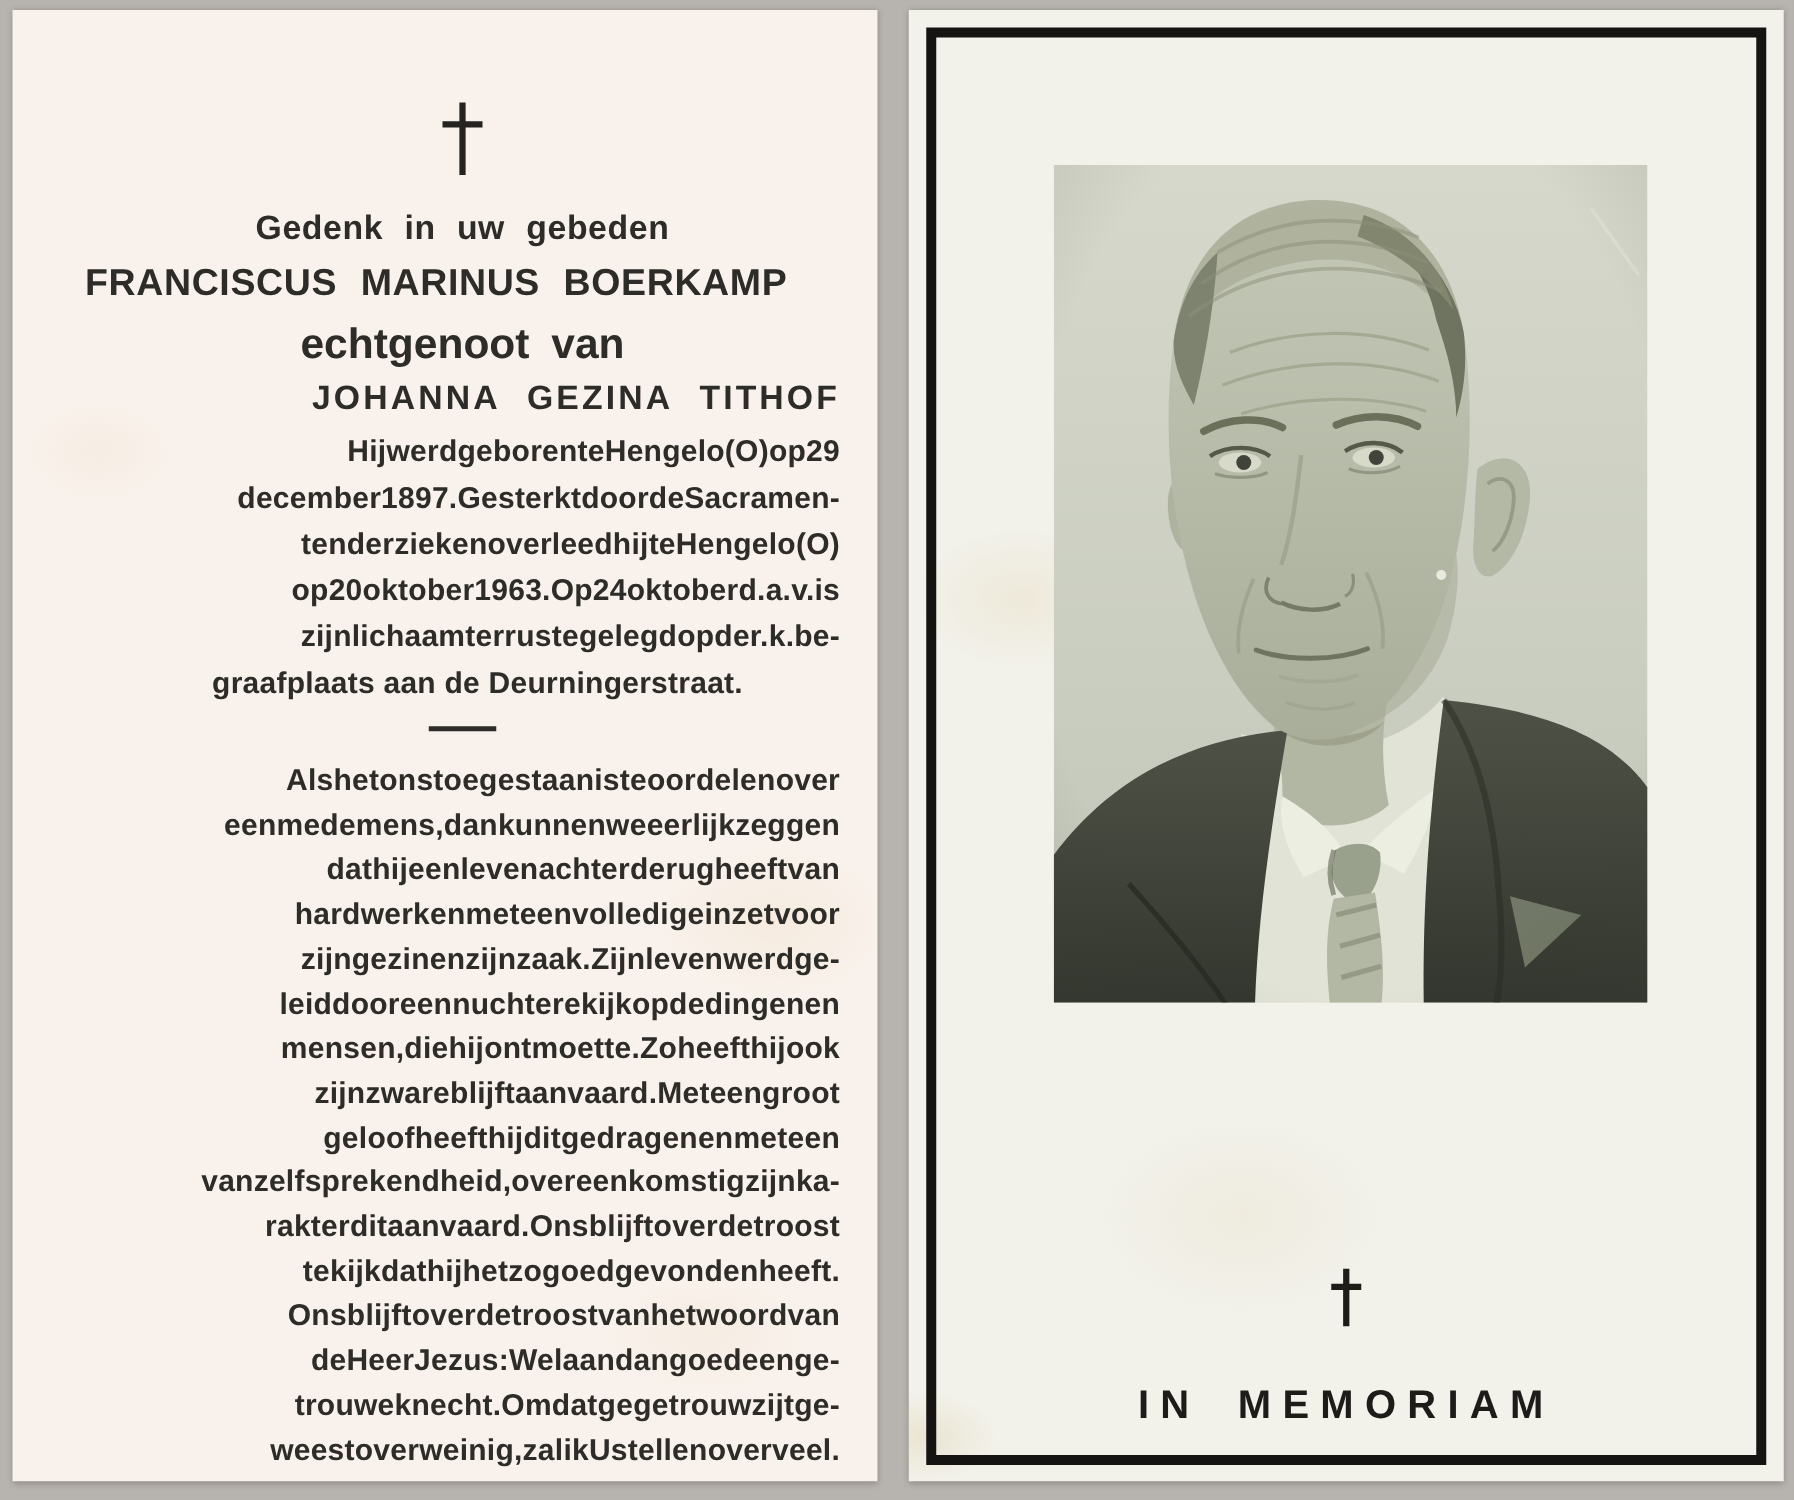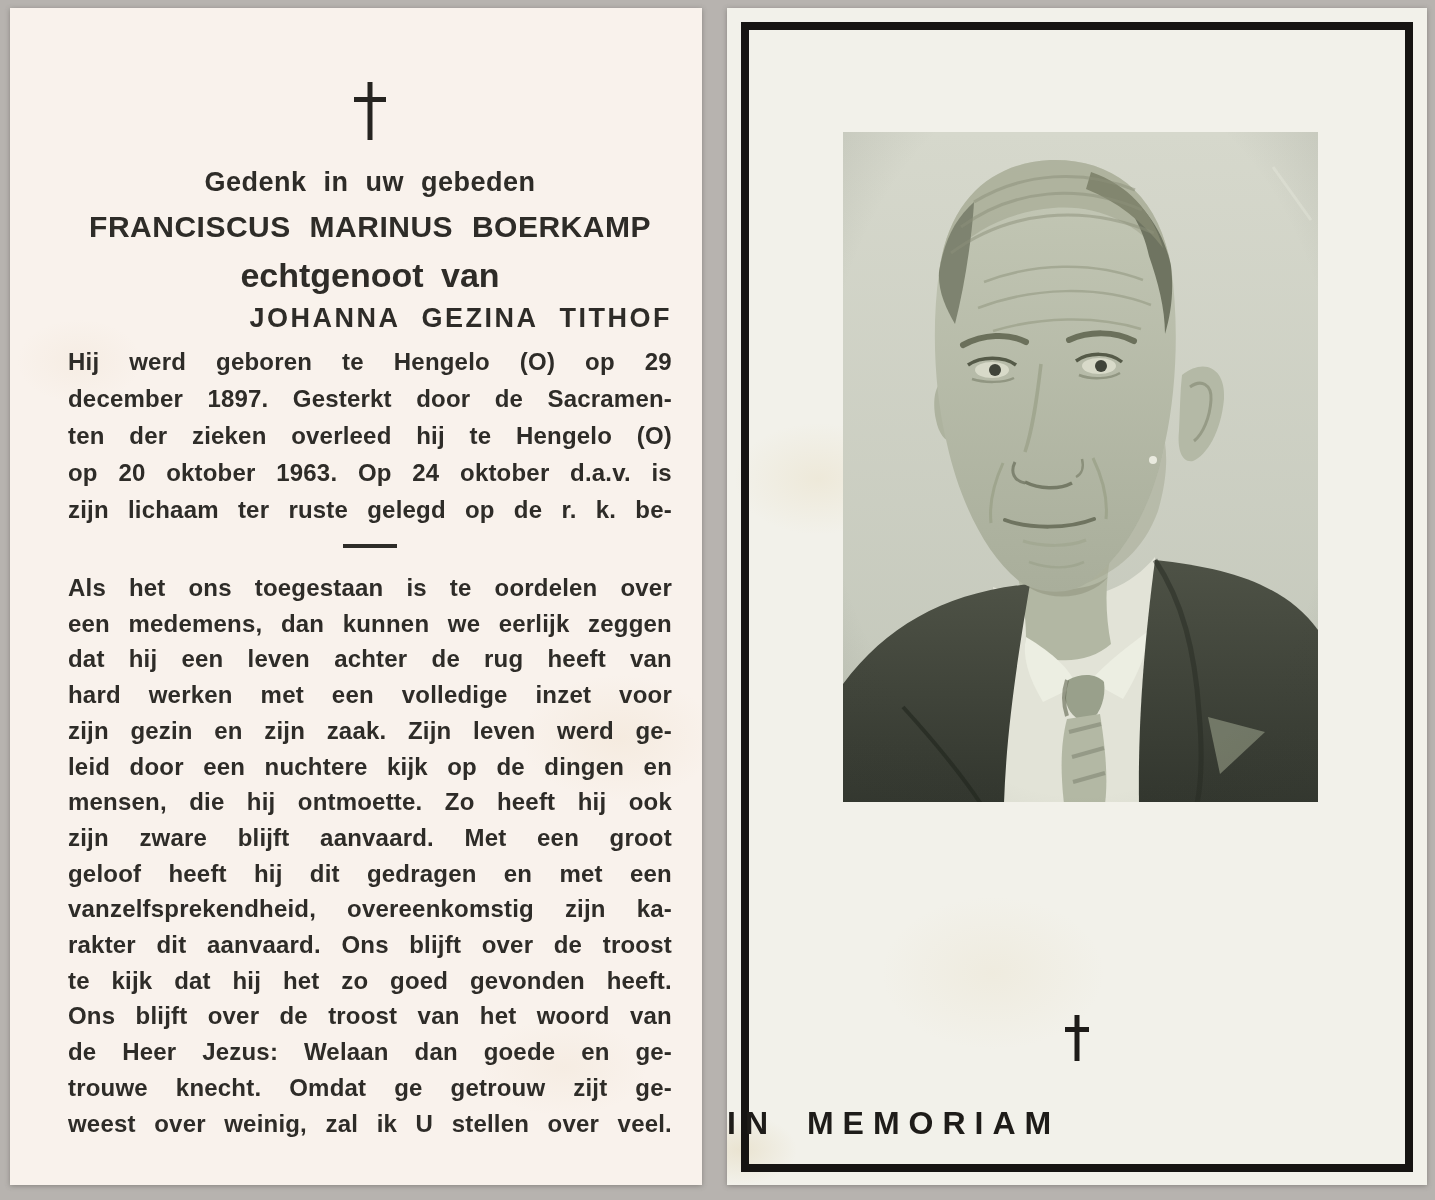--- a/index.html
+++ b/index.html
@@ -20,45 +20,45 @@
       radial-gradient(120px 70px at 80% 90%, rgba(205,170,115,.08), transparent 70%),
       #f9f2ec;
     padding:0 30px 0 58px;box-sizing:border-box;
   }
   .cross{position:relative;}
   .cross::before{content:"";position:absolute;left:50%;transform:translateX(-50%);top:0;width:5px;height:100%;background:#262420;}
   .cross::after{content:"";position:absolute;left:0;width:100%;height:5px;background:#262420;}
   .cross-big{width:32px;height:58px;margin:74px auto 0;}
   .cross-big::after{top:15px;}
   .dedication{margin-top:25px;text-align:center;font-size:27px;line-height:34px;font-weight:700;word-spacing:9px;letter-spacing:.5px;}
-  .name{margin:10px 0 6px;text-align:center;font-size:30px;line-height:36px;font-weight:700;letter-spacing:.5px;word-spacing:10px;}
+  .name{margin:10px 0 6px;text-align:left;font-size:30px;line-height:36px;font-weight:700;letter-spacing:.5px;word-spacing:10px;}
   .relation{margin-top:14px;text-align:center;font-size:34px;line-height:32px;font-weight:700;word-spacing:8px;}
   .spouse{margin:10px 0 0;text-align:right;font-size:27px;line-height:34px;font-weight:700;letter-spacing:2.5px;word-spacing:12px;}
   .para{font-weight:700;font-size:24px;letter-spacing:.2px;}
   .para1{margin-top:8px;line-height:37px;}
   .para2{margin-top:22px;line-height:35.7px;}
-  .para .line{display:flex;justify-content:space-between;}
+  .para .line{display:flex;justify-content:flex-end;margin-left:24px;}
   .para .line-center{display:block;text-align:center;}
   .divider{width:54px;border-top:4px solid #2e2c28;margin:16px auto 0;}
   
   .right-card{
     left:727px;width:700px;
     background:
       radial-gradient(120px 80px at 13% 40%, rgba(215,190,130,.16), transparent 70%),
       radial-gradient(160px 110px at 38% 82%, rgba(210,185,125,.10), transparent 70%),
       radial-gradient(80px 50px at 2% 97%, rgba(205,180,120,.22), transparent 70%),
       #f2f1ea;
   }
   .frame{position:absolute;left:14px;top:14px;right:14px;bottom:13px;border:8px solid #161412;}
   .photo{position:absolute;left:116px;top:124px;width:475px;height:670px;}
   .photo svg{display:block;}
   .cross-small{width:24px;height:46px;position:absolute;left:50%;top:1007px;margin-left:-12px;}
   .cross-small::after{top:12px;}
   .cross-small::before,.cross-small::after{background:#1e1c19;}
-  .memoriam{position:absolute;left:0;right:0;top:1097px;text-align:left;font-size:32px;font-weight:700;letter-spacing:9px;word-spacing:12px;color:#1e1c19;}
+  .memoriam{position:absolute;left:0;right:0;top:1097px;text-align:center;font-size:32px;font-weight:700;letter-spacing:9px;word-spacing:12px;color:#1e1c19;}
 </style>
 </head>
 <body>
 
 <div>
 
   <section class="card left-card">
     <div class="cross cross-big"></div>
     <div class="dedication">Gedenk in uw gebeden</div>
     <h1 class="name">FRANCISCUS MARINUS BOERKAMP</h1>
@@ -109,20 +109,21 @@
           <span>lichaam</span>
           <span>ter</span>
           <span>ruste</span>
           <span>gelegd</span>
           <span>op</span>
           <span>de</span>
           <span>r.</span>
           <span>k.</span>
           <span>be-</span>
         </div>
+        <div class="line line-center">graafplaats aan de Deurningerstraat.</div>
       </div>
     <div class="divider"></div>
     <div class="para para2">
         <div class="line">
           <span>Als</span>
           <span>het</span>
           <span>ons</span>
           <span>toegestaan</span>
           <span>is</span>
           <span>te</span>

